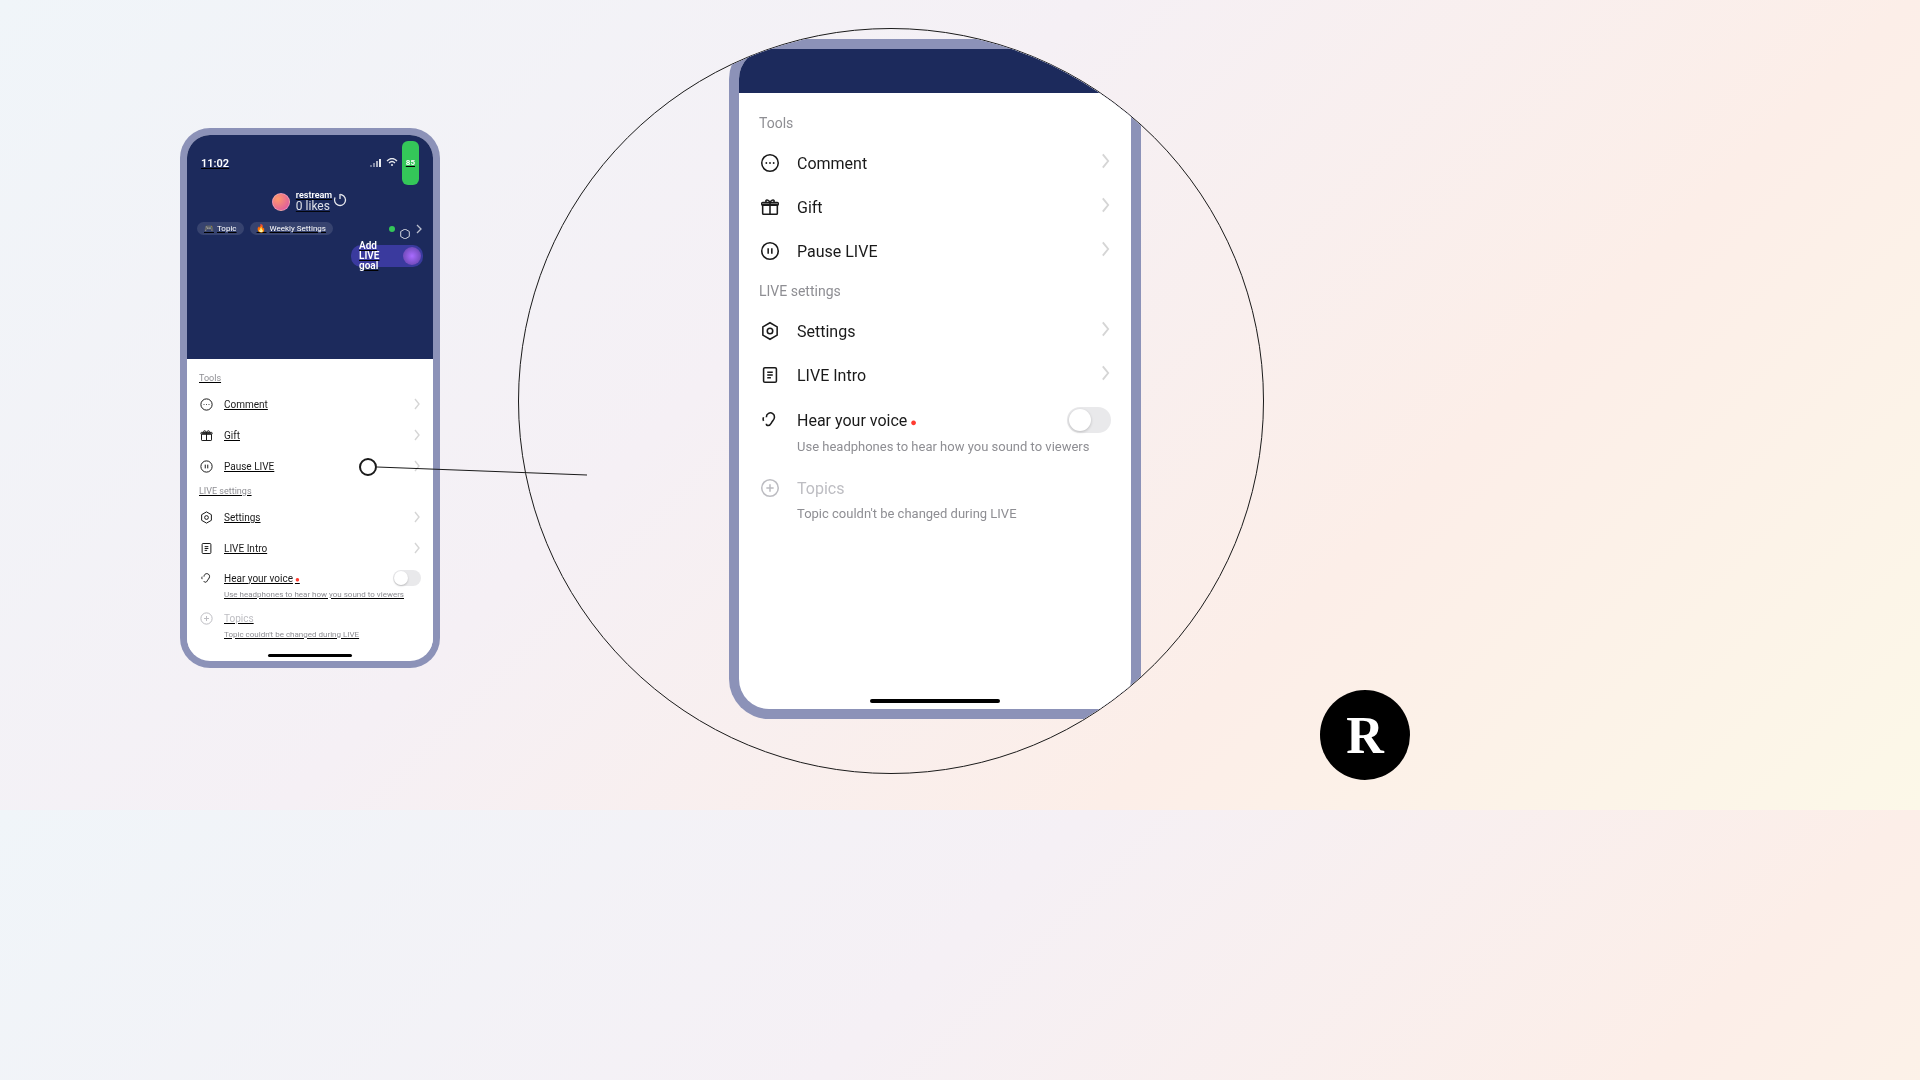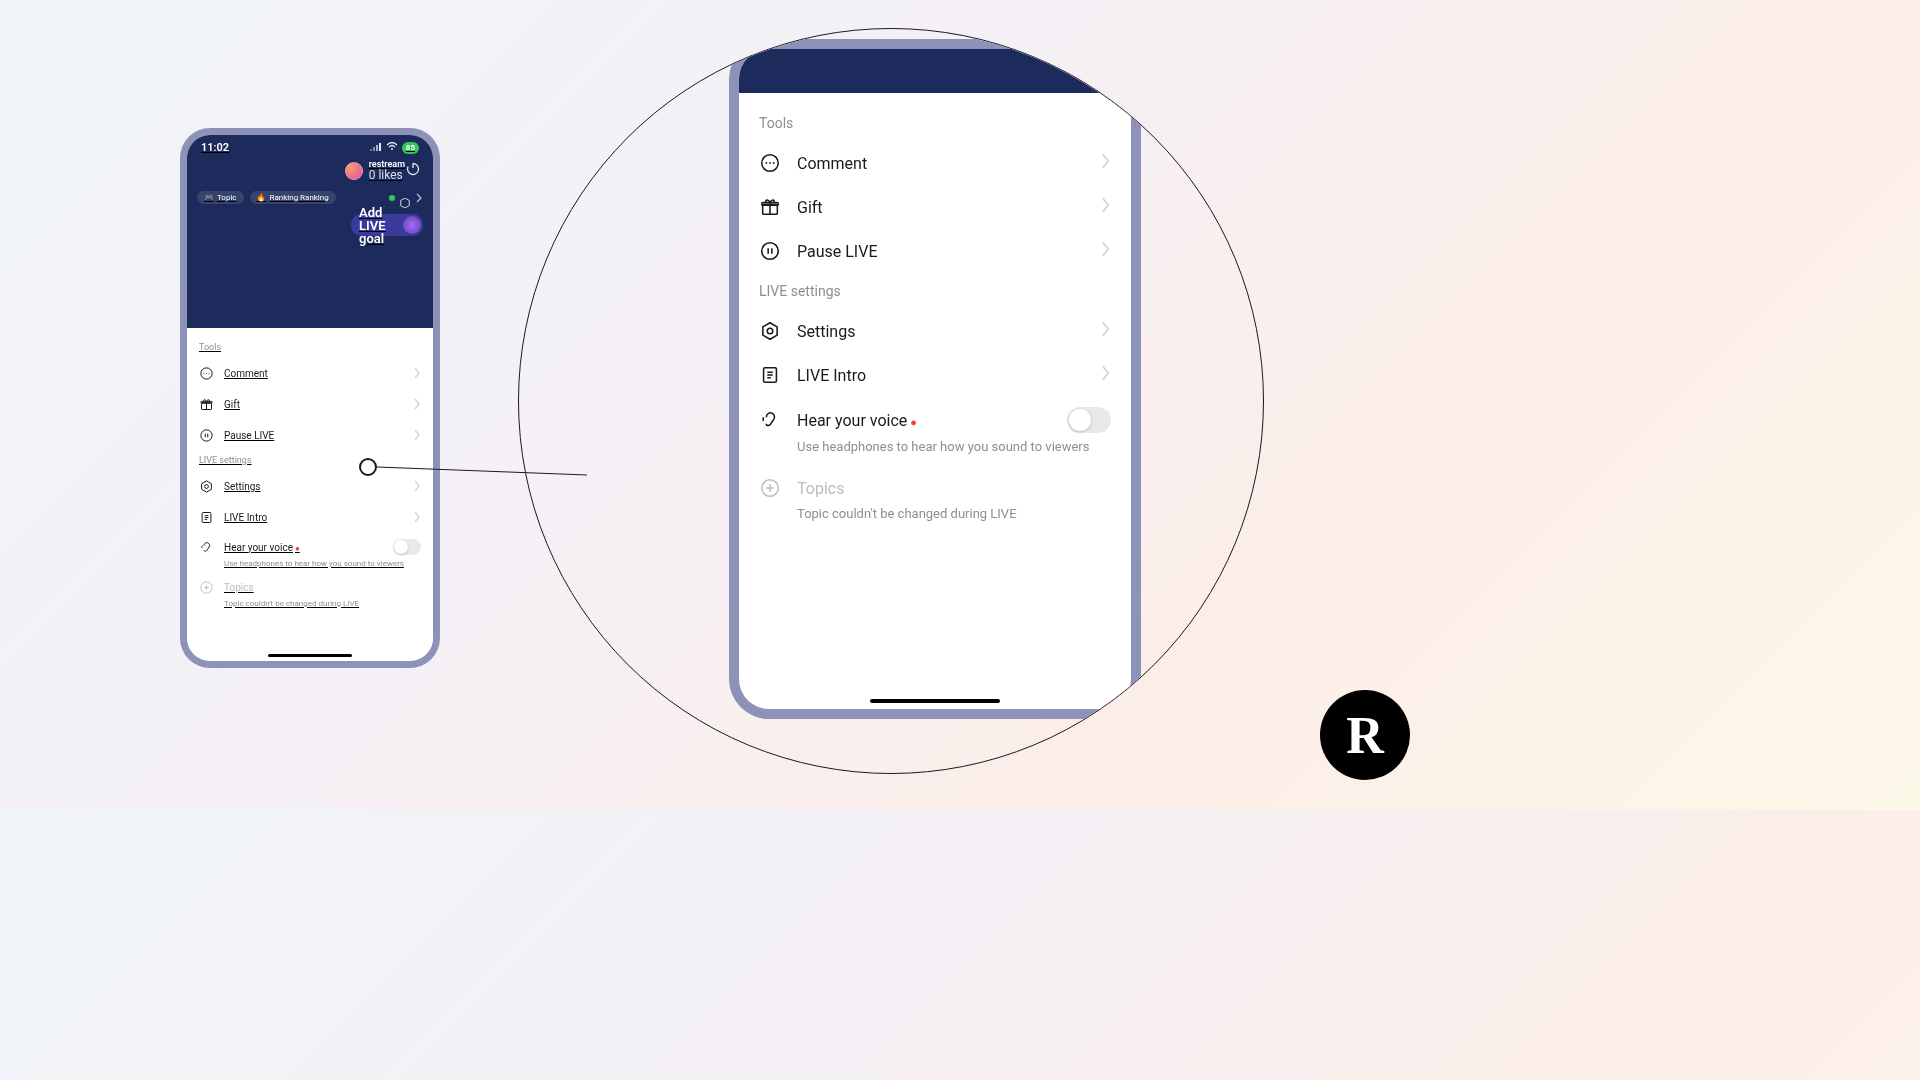--- a/index.html
+++ b/index.html
@@ -28,39 +28,39 @@
   background: #fff;
   border-radius: 23px;
   overflow: hidden;
   display: flex;
   flex-direction: column;
 }
 .ps-top { background: #1c2a5c; color: #fff; }
 .statusbar { display: flex; justify-content: space-between; align-items: center; padding: 6px 14px 2px; font-size: 11px; font-weight: 600; }
 .statusbar-right { display: flex; gap: 4px; align-items: center; }
 .signal-icon,.wifi-icon { opacity: .9; }
-.battery-pill { background:#34c759; color:#fff; border-radius:6px; padding:0 4px; font-size:8px; font-weight:700; line-height:12px;text-align:right; }
-.prof { display:flex; justify-content:flex-end; align-items:center; padding:4px 12px; }
+.battery-pill { background:#34c759; color:#fff; border-radius:6px; padding:16px 4px; font-size:8px; font-weight:700; line-height:12px;text-align:right; }
+.prof { display:flex; justify-content:center; align-items:center; padding:4px 12px; }
 .prof-left { display:flex; gap:6px; align-items:center; }
 .avatar { width:18px; height:18px; border-radius:50%; background: radial-gradient(circle at 30% 30%, #ff9a6b, #d94fa8); border:1px solid rgba(255,255,255,.3); }
 .prof-txt { display:flex; flex-direction:column; line-height:1; }
 .prof-name { font-size:9px; font-weight:600; }
 .prof-likes { font-size:12px; opacity:.85; }
 .power-icon { opacity:.9; }
 .chips { display:flex; justify-content:space-between; align-items:center; padding:3px 10px; }
 .chips-left { display:flex; gap:6px; }
 .chip { background: rgba(255,255,255,.12); border-radius:10px; padding:2px 7px; font-size:8px; display:flex; gap:3px; align-items:center; }
 .chip .emj { font-size:8px; }
 .chips-right { display:flex; gap:5px; align-items:center; }
 .dot-green { width:6px; height:6px; border-radius:50%; background:#34c759; }
 .hex { width:10px; height:10px; opacity:.8; }
 .chev-r { opacity:.7; }
 .goal-row { display:flex; justify-content:flex-end; padding:4px 10px 0; }
 .goal-pill { background:#3a3a9e; border-radius:10px; display:flex; align-items:center; padding:2px 2px 2px 8px; gap:4px; height:22px; }
-.goal-txt { font-size:13px; font-weight:600; line-height:1; max-width:40px; }
+.goal-txt { font-size:10px; font-weight:600; line-height:1; max-width:40px; }
 .goal-icon { width:18px; height:18px; border-radius:50%; background: radial-gradient(circle, #a96bff, #5b3fa0); }
 .ps-spacer { height:92px; }
 .list { flex:1; background:#fff; padding:10px 10px 0; color:#1a1a1a; overflow:hidden; }
 .sec { font-size:9px; color:#8e8e93; margin:4px 2px 6px; }
 .row { display:flex; align-items:center; gap:10px; padding:6px 2px; min-height:26px; }
 .row.clickable { cursor:pointer; }
 .rowicon { width:15px; height:15px; flex-shrink:0; display:flex; align-items:center; justify-content:center; }
 .rowicon svg { width:15px; height:15px; stroke:#1a1a1a; fill:none; stroke-width:1.6; }
 .rowicon.dim svg { stroke:#bdbdc2; }
 .rowlabel { font-size:10px; flex:1; }
@@ -165,21 +165,21 @@
           </span>
         </div>
         <div class="chips">
           <div class="chips-left">
             <div class="chip">
                 <span class="emj">🎮</span>
                 <span>Topic</span>
               </div>
             <div class="chip">
                 <span class="emj">🔥</span>
-                <span>Ranking Ranking</span>
+                <span>Weekly Settings</span>
               </div>
           </div>
           <div class="chips-right">
             <span class="dot-green"></span>
             <span class="hex">
               <svg viewBox="0 0 10 10" width="10" height="10">
                   <polygon points="5,0 9.3,2.5 9.3,7.5 5,10 0.7,7.5 0.7,2.5" fill="none" stroke="#fff" stroke-width="1"></polygon>
                 </svg>
             </span>
             <span class="chev-r">

